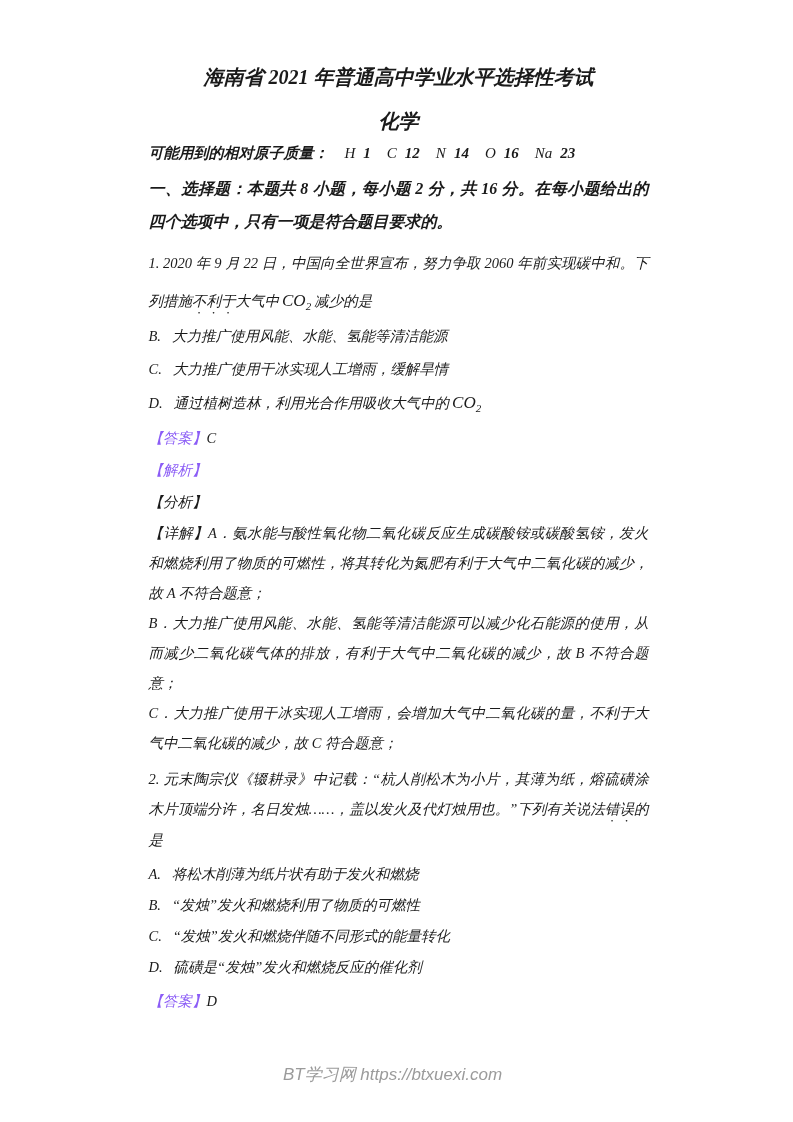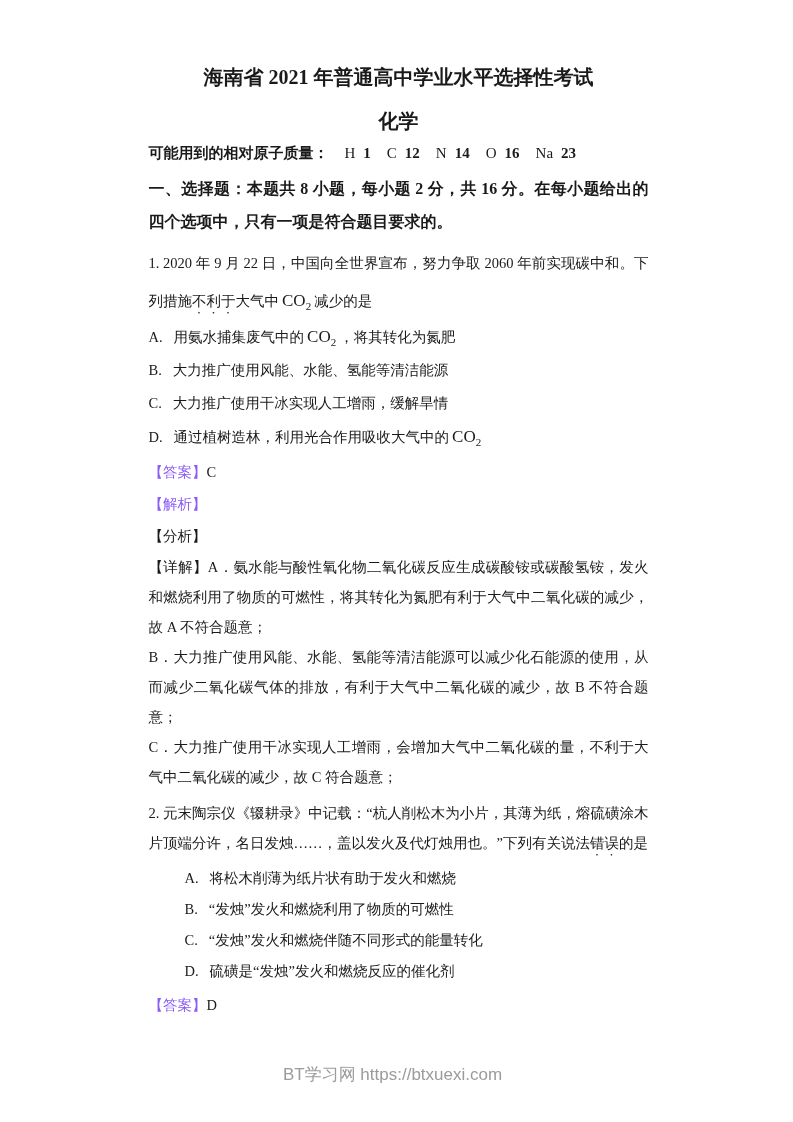--- a/index.html
+++ b/index.html
@@ -5,20 +5,21 @@
   html,body { margin:0; padding:0; background:#ffffff; }
   .page {
     position:relative;
     width:632px; height:1122px;
     margin:0 auto;
     background:#ffffff;
     overflow:hidden;
     color:#1a1a1a;
     font-family:"Liberation Serif","DejaVu Serif",serif;
     font-size:14.5px;
+    font-style:italic;
   }
   .content { padding:62px 64px 0 68px; }
 
   .doc-title {
     margin:0; text-align:center;
     font-size:20px; font-weight:bold; line-height:30px;
   }
   .doc-subtitle {
     margin:14px 0 0; text-align:center;
     font-size:20px; font-weight:bold; line-height:30px;
@@ -33,21 +34,21 @@
   .section-instructions {
     margin:6px 0 0; font-weight:bold;
     font-size:16px; line-height:33px;
     text-align:justify;
   }
 
   .para { margin:0; line-height:30px; text-align:justify; }
   .q-stem { margin-top:6px; line-height:38px; }
   .q2-stem { margin-top:6px; line-height:30px; }
   .option { line-height:33px; text-align:left; }
-  .option2 { line-height:31px; text-align:left;margin-left:36px; }
+  .option2 { line-height:31px; text-align:left; }
   .opt-letter { margin-right:11px; }
   .answer-line { line-height:32px; margin-top:2px; text-align:left; }
   .label-line { line-height:32px; text-align:left; }
   .expl { margin-top:0; }
 
   .blue { color:#8b5cf6; }
 
   .formula {
     font-family:"Liberation Serif","DejaVu Serif",serif;
     font-size:17px; margin:8px 3px; white-space:nowrap;
@@ -77,21 +78,20 @@
 
     <h1 class="doc-title">海南省 2021 年普通高中学业水平选择性考试</h1>
     <h2 class="doc-subtitle">化学</h2>
 
     <p class="masses"><span class="label">可能用到的相对原子质量：</span><span class="mass-pair"><span class="sym">H</span><span class="num">1</span></span><span class="mass-pair"><span class="sym">C</span><span class="num">12</span></span><span class="mass-pair"><span class="sym">N</span><span class="num">14</span></span><span class="mass-pair"><span class="sym">O</span><span class="num">16</span></span><span class="mass-pair"><span class="sym">Na</span><span class="num">23</span></span></p>
 
     <p class="section-instructions">一、选择题：本题共 8 小题，每小题 2 分，共 16 分。在每小题给出的四个选项中，只有一项是符合题目要求的。</p>
 
     <p class="para q-stem"><span>1. 2020 年 9 月 22 日，中国向全世界宣布，努力争取 2060 年前实现碳中和。下列措施</span><span class="emph">不利于</span><span>大气中</span><span class="formula"><span>CO</span><sub>2</sub></span><span>减少的是</span></p>
 
-    <p class="para option"><span class="opt-letter">A.</span><span>用氨水捕集废气中的</span><span class="formula"><span>CO</span><sub>2</sub></span><span>，将其转化为氮肥</span></p>
 
     <p class="para option"><span class="opt-letter">B.</span><span>大力推广使用风能、水能、氢能等清洁能源</span></p>
 
     <p class="para option"><span class="opt-letter">C.</span><span>大力推广使用干冰实现人工增雨，缓解旱情</span></p>
 
     <p class="para option"><span class="opt-letter">D.</span><span>通过植树造林，利用光合作用吸收大气中的</span><span class="formula"><span>CO</span><sub>2</sub></span></p>
 
     <p class="para answer-line"><span class="blue">【答案】</span><span>C</span></p>
 
     <p class="para label-line"><span class="blue">【解析】</span></p>

